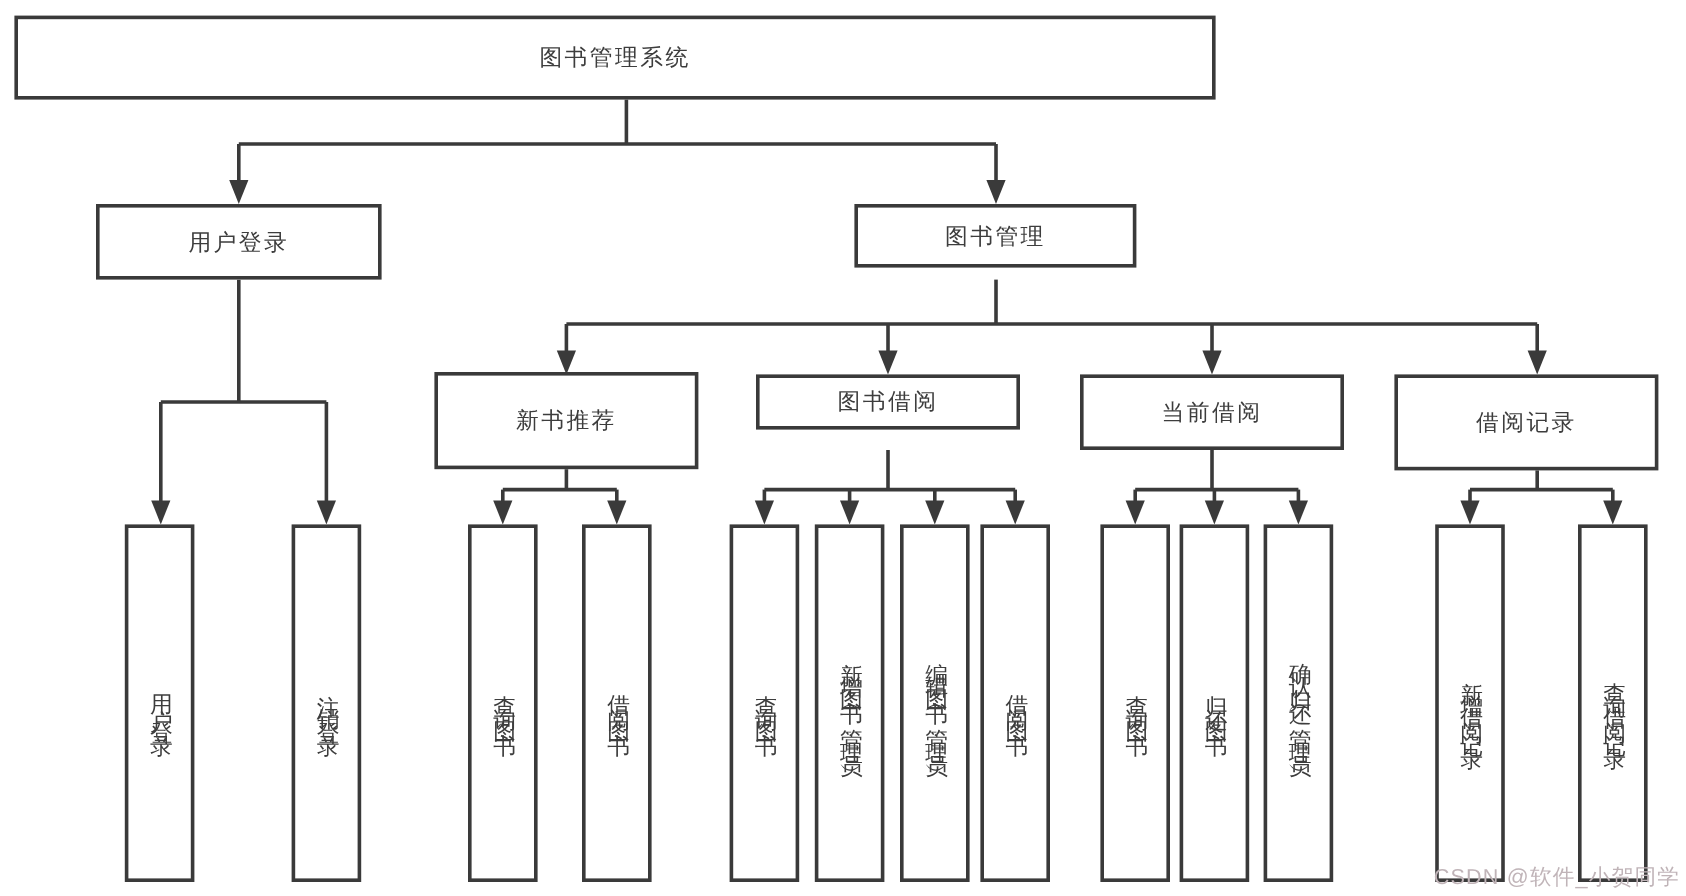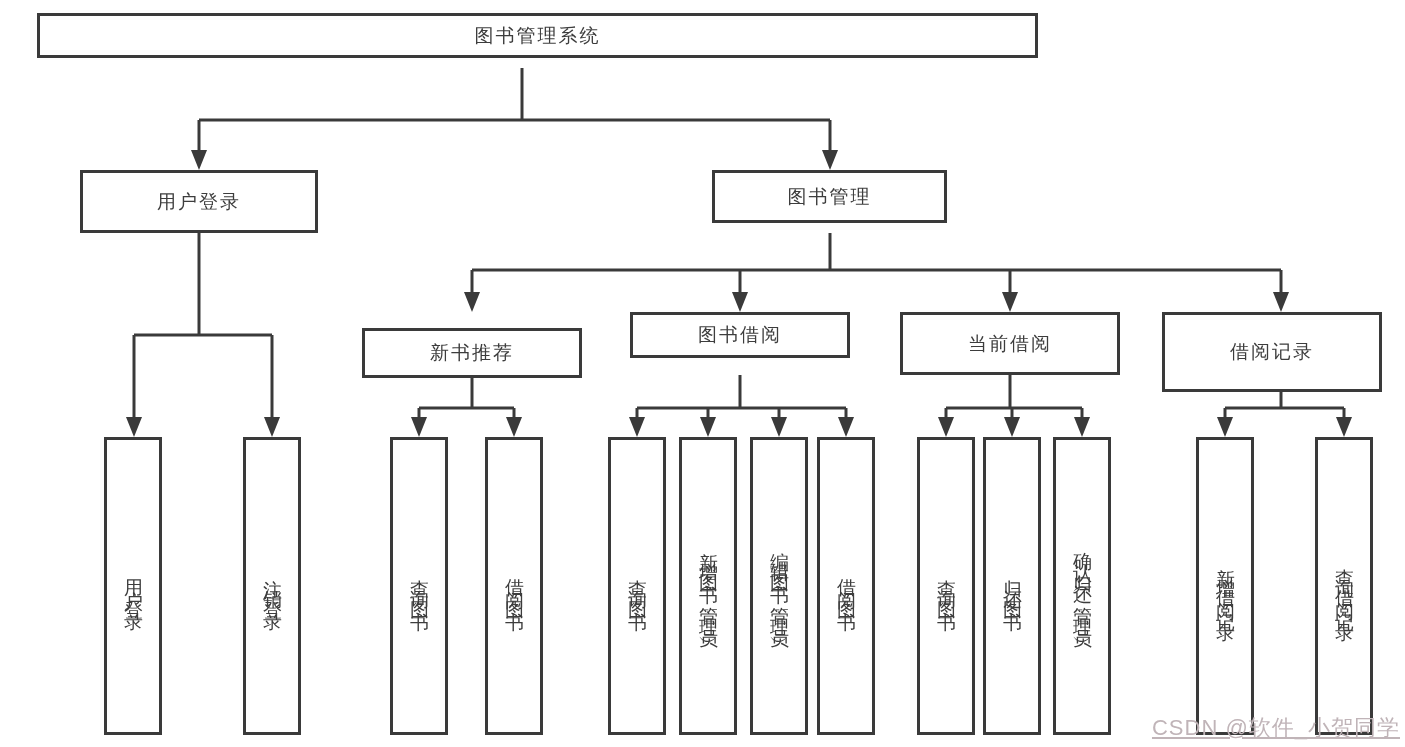--- a/index.html
+++ b/index.html
@@ -34,24 +34,23 @@
   .vbox span{
     writing-mode:vertical-rl;
     text-orientation:mixed;
     letter-spacing:11px;
     line-height:1.1;
     white-space:nowrap;
   }
   .watermark{
     position:absolute;
     right:5px;bottom:4px;
-    font-size:22px;
+    font-size:18px;
     letter-spacing:1px;
     color:var(--watermark);
-    text-decoration:underline;
   }
 </style>
 </head>
 <body>
 
 <div class="canvas">
 
   <svg class="connectors" width="1405" height="747" viewBox="0 0 1405 747">
 
     <g>
@@ -121,32 +120,32 @@
     <g>
       <path d="M1281 375 V408"></path>
       <path d="M1225 408 H1344"></path>
       <path d="M1225 408 V423"></path>
         <polygon points="1217,417 1233,417 1225,437"></polygon>
       <path d="M1344 408 V423"></path>
         <polygon points="1336,417 1352,417 1344,437"></polygon>
     </g>
   </svg>
 
-  <div class="box" style="left:37px;top:13px;width:1001px;height:45px">
+  <div class="box" style="left:12px;top:13px;width:1001px;height:70px">
     <span>图书管理系统</span>
   </div>
 
   <div class="box" style="left:80px;top:170px;width:238px;height:63px">
     <span>用户登录</span>
   </div>
   <div class="box" style="left:712px;top:170px;width:235px;height:53px">
     <span>图书管理</span>
   </div>
 
-  <div class="box" style="left:362px;top:328px;width:220px;height:50px">
+  <div class="box" style="left:362px;top:310px;width:220px;height:81px">
     <span>新书推荐</span>
   </div>
   <div class="box" style="left:630px;top:312px;width:220px;height:46px">
     <span>图书借阅</span>
   </div>
   <div class="box" style="left:900px;top:312px;width:220px;height:63px">
     <span>当前借阅</span>
   </div>
   <div class="box" style="left:1162px;top:312px;width:220px;height:80px">
     <span>借阅记录</span>

